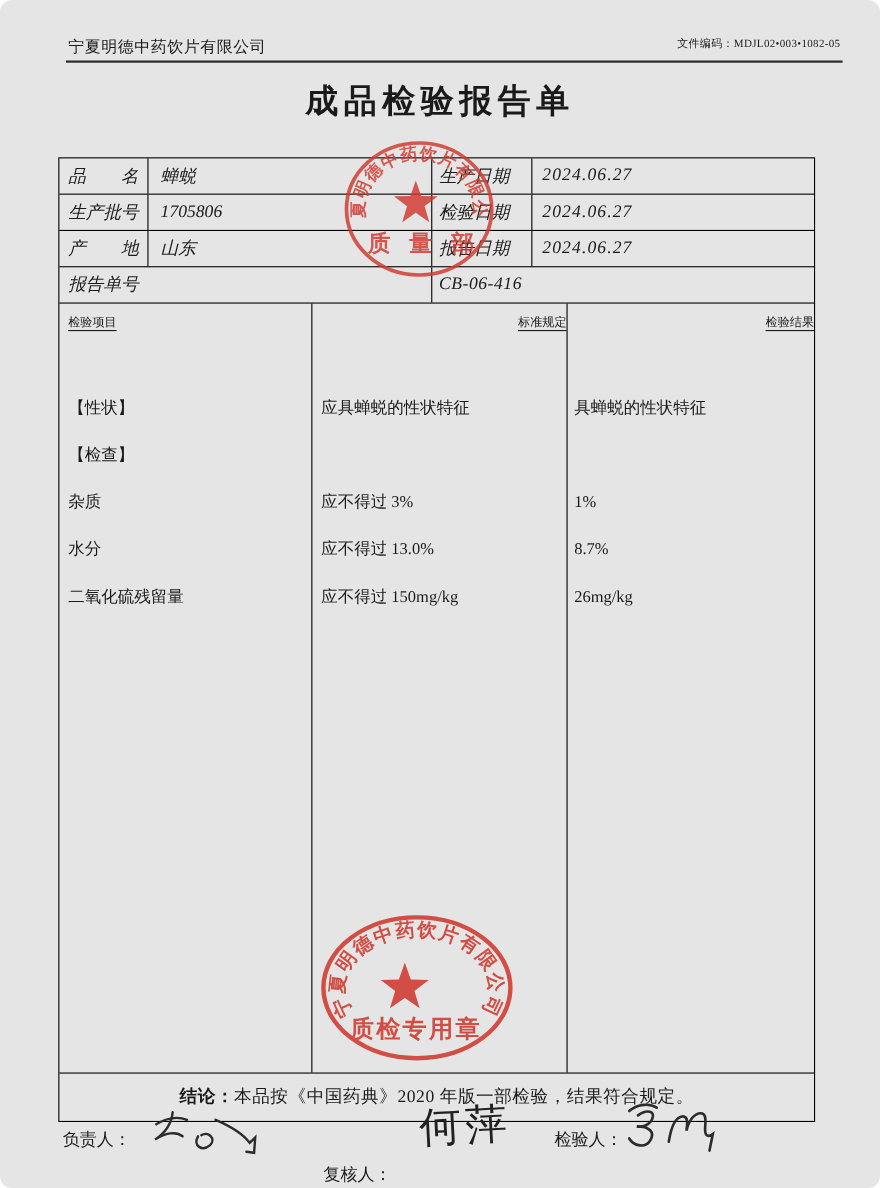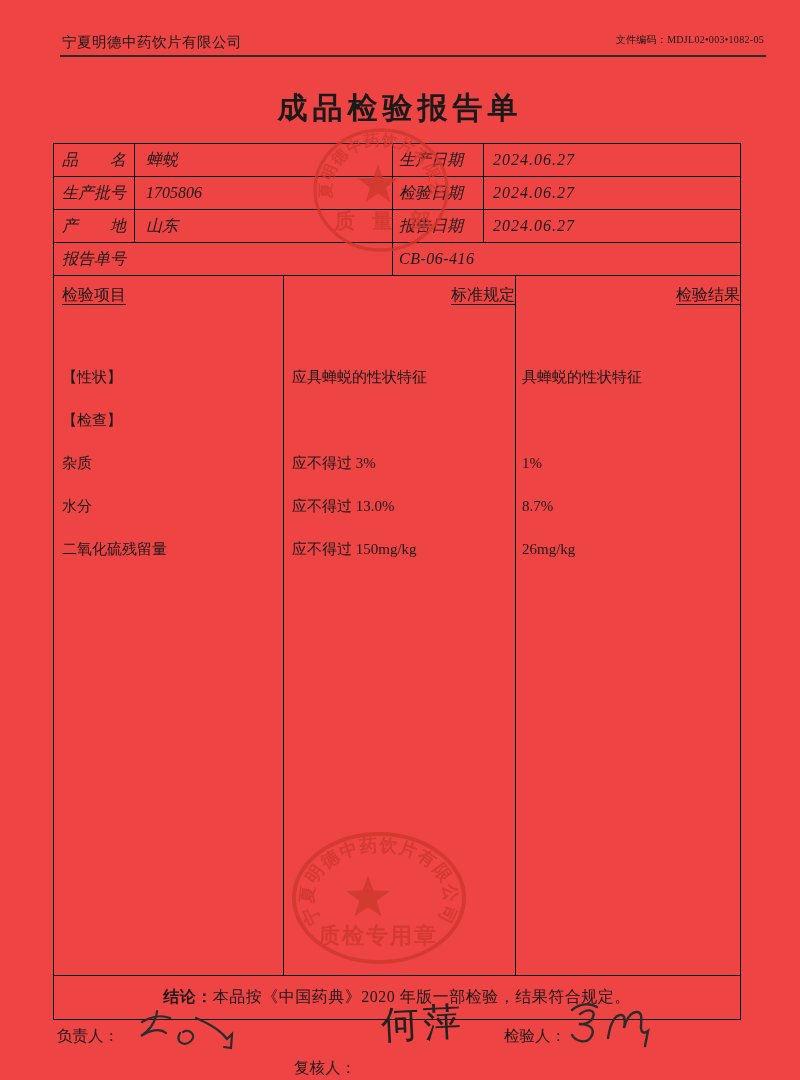--- a/index.html
+++ b/index.html
@@ -1,44 +1,44 @@
 <!DOCTYPE html>
 <html><head>
 <meta charset="utf-8">
 <style>
   html,body{margin:0;padding:0;background:#ffffff;}
   .page{
-    position:relative;width:800px;height:1080px;background:#ef4444;overflow:hidden;
-    font-family:"Liberation Serif","DejaVu Serif",serif;color:#1a1a1a;
+    position:relative;width:800px;height:1080px;background:#e5e5e5;overflow:hidden;
+    font-family:"Liberation Serif","DejaVu Serif",serif;color:#1a1a1a;border-radius:11px;
   }
   
   .hdr-company{position:absolute;left:62px;top:33px;font-size:14.5px;letter-spacing:.5px;}
   .hdr-code{position:absolute;right:36px;top:33px;font-size:10px;letter-spacing:.3px;}
   .hdr-rule{position:absolute;left:60px;top:55px;width:706px;height:2px;background:#2b2b2b;}
   
-  .title{position:absolute;left:0;top:88px;width:100%;margin:0;text-align:center;
+  .title{position:absolute;left:0;top:72px;width:100%;margin:0;text-align:center;
     font-size:30px;font-weight:bold;letter-spacing:5px;}
   
   .doc-table{position:absolute;left:53px;top:143px;width:686px;border:1.6px solid #000;}
   .row{display:flex;box-sizing:border-box;border-bottom:1.6px solid #000;}
   .cell{box-sizing:border-box;display:flex;align-items:center;font-size:16px;}
   .t1 .row{height:33px;font-style:italic;}
   .c-label {width:81px; border-right:1.6px solid #000;padding-left:8px;}
   .c-value {width:258px;border-right:1.6px solid #000;padding-left:11px;}
   .c-label2{width:91px; border-right:1.6px solid #000;padding-left:6px;}
   .c-value2{width:256px;padding-left:9px;letter-spacing:1px;}
   .c-repno {width:339px;border-right:1.6px solid #000;padding-left:8px;}
   .c-repval{width:347px;padding-left:6px;letter-spacing:.5px;}
   
   .t2{display:flex;height:700px;border-bottom:1.6px solid #000;box-sizing:border-box;}
   .t2col{box-sizing:border-box;display:flex;flex-direction:column;}
   .t2col.c1{width:230px;border-right:1.6px solid #000;}
   .t2col.c2{width:232px;border-right:1.6px solid #000;}
   .t2col.c3{width:224px;}
-  .t2head{margin-top:9px;font-size:16px;font-family:Liberation Serif, serif;}
+  .t2head{margin-top:9px;font-size:11px;font-family:Liberation Serif, serif;}
   .t2head span{text-decoration:underline;text-underline-offset:4px;}
   .c1 .t2head{text-align:left;padding-left:8px;}
   .c2 .t2head,.c3 .t2head{text-align:right;}
   .t2line{height:43px;line-height:43px;font-size:15px;white-space:nowrap;font-family:Liberation Serif, serif;}
   .t2line.first{margin-top:50px;}
   .c1 .t2line{padding-left:8px;}
   .c2 .t2line{padding-left:8px;}
   .c3 .t2line{padding-left:6px;}
   
   .conclusion{height:43px;display:flex;align-items:center;justify-content:center;

